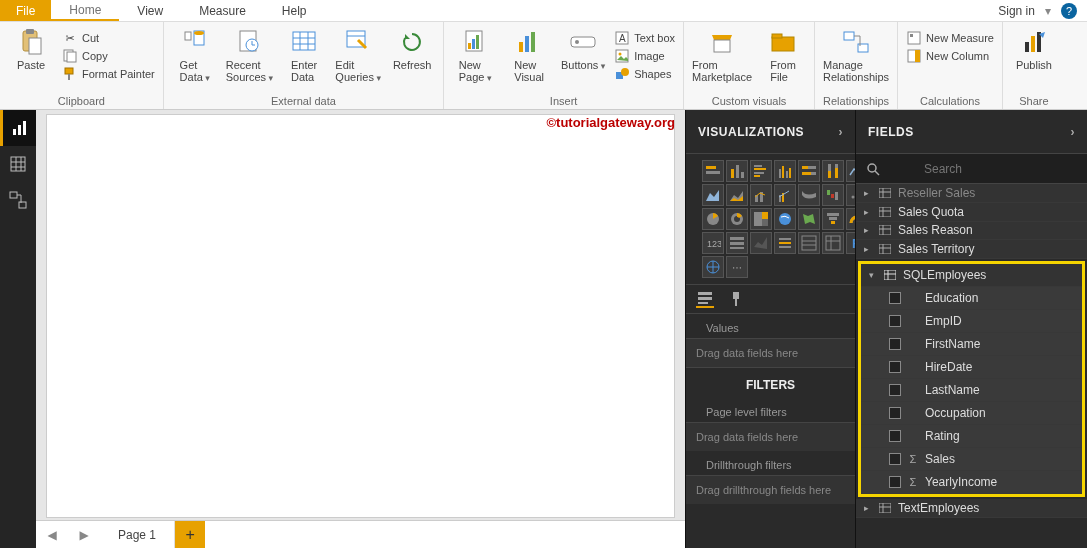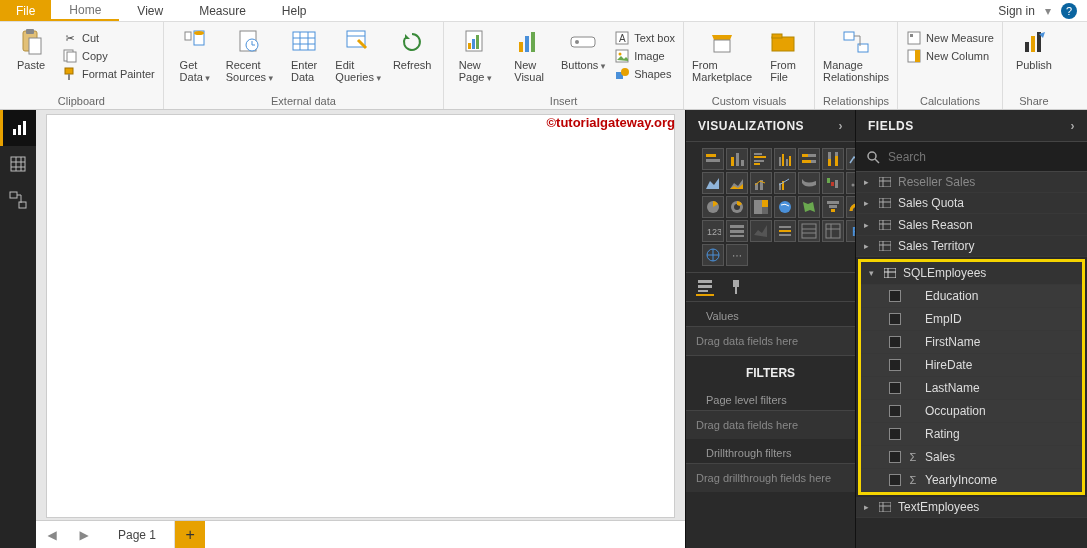--- a/index.html
+++ b/index.html
@@ -34,37 +34,37 @@
 .canvaswrap { flex: 1; display: flex; flex-direction: column; background: #e6e6e6; position: relative; }
 .watermark { position: absolute; top: 5px; right: 10px; color: #b00; font-weight: bold; font-size: 13px; }
 .canvas { flex: 1; margin: 4px 10px 2px 10px; background: #fff; border: 1px solid #ccc; }
 .pagetabs { height: 28px; background: #fff; border-top: 1px solid #ccc; display: flex; align-items: stretch; }
 .pagetabs .nav { width: 32px; display: flex; align-items: center; justify-content: center; color: #888; }
 .pagetabs .ptab { padding: 0 18px; display: flex; align-items: center; border-right: 1px solid #ddd; color: #444; }
 .pagetabs .addtab { width: 30px; background: #e7a100; display: flex; align-items: center; justify-content: center; color: #333; font-size: 16px; }
 
 .panel { width: 170px; background: #2a2a2a; color: #ccc; display: flex; flex-direction: column; border-left: 1px solid #111; }
 .panel.fields { width: 232px; }
-.phead { height: 32px; display: flex; align-items: center; padding: 0 12px; font-weight: bold; color: #eee; font-size: 12px; letter-spacing: .5px; border-bottom: 1px solid #444; justify-content: space-between; }
+.phead { height: 44px; display: flex; align-items: center; padding: 0 12px; font-weight: bold; color: #eee; font-size: 12px; letter-spacing: .5px; border-bottom: 1px solid #444; justify-content: space-between; }
 .phead .chev { color: #aaa; }
 .pbody { flex: 1; overflow: hidden; }
 
 
 .vgallery { display: grid; grid-template-columns: repeat(7, 22px); gap: 2px; padding: 6px 16px; background: #2a2a2a; }
 .vgallery .vic { width: 22px; height: 22px; background: #3b3b3b; border: 1px solid #555; cursor: pointer; display:flex; align-items:center; justify-content:center; font-size:10px; color:#888; }
 .toolrow { height: 30px; border-top: 1px solid #444; border-bottom: 1px solid #444; display: flex; align-items: center; gap: 14px; padding-left: 10px; }
 .toolrow .ticon { width: 18px; height: 18px; color: #aaa; display:flex; align-items:center; justify-content:center; }
 .toolrow .ticon.active { border-bottom: 2px solid #e7a100; }
 .section-lbl { padding: 8px 10px 4px 20px; color: #999; font-size: 11px; }
 .drop { margin: 0; padding: 8px 10px; background: #333; color: #888; font-size: 11px; border-top: 1px solid #444; }
 .filters-h { padding: 10px 10px 6px 10px; color: #eee; font-weight: bold; font-size: 12px; border-top: 1px solid #444; text-align: center; }
 
 
 .search { height: 30px; display: flex; align-items: center; padding: 0 10px; gap: 8px; background: #1f1f1f; border-bottom: 1px solid #444; color: #aaa; }
-.search input { flex: 1; background: transparent; border: none; color: #ccc; font-size: 12px; outline: none; }
+.search input { flex: 1; background: transparent; border: none; color: #ccc; font-size: 12px; outline: none; margin-left: 36px; }
 .fieldlist { display: flex; flex-direction: column; overflow-y: auto; height: calc(100% - 30px); background: #2a2a2a; }
 .frow { display: flex; align-items: center; height: 23px; padding: 0 6px 0 8px; color: #ddd; font-size: 12px; border-bottom: 1px solid #383838; cursor: pointer; gap: 6px; }
 .frow.table { background: #333; }
 .frow .tri { width: 8px; color: #aaa; font-size: 9px; }
 .frow .tbico { width: 14px; height: 12px; display:flex; align-items:center; justify-content:center; }
 .frow .cb { width: 12px; height: 12px; border: 1px solid #888; background: #222; }
 .frow .sig { width: 12px; text-align: center; color: #aaa; font-size: 11px; }
 .frow.field { padding-left: 28px; background: #3a3a3a; }
 .highlight { border: 3px solid #f5d400; margin: 2px; }
 .frow.trunc { color: #888; }

